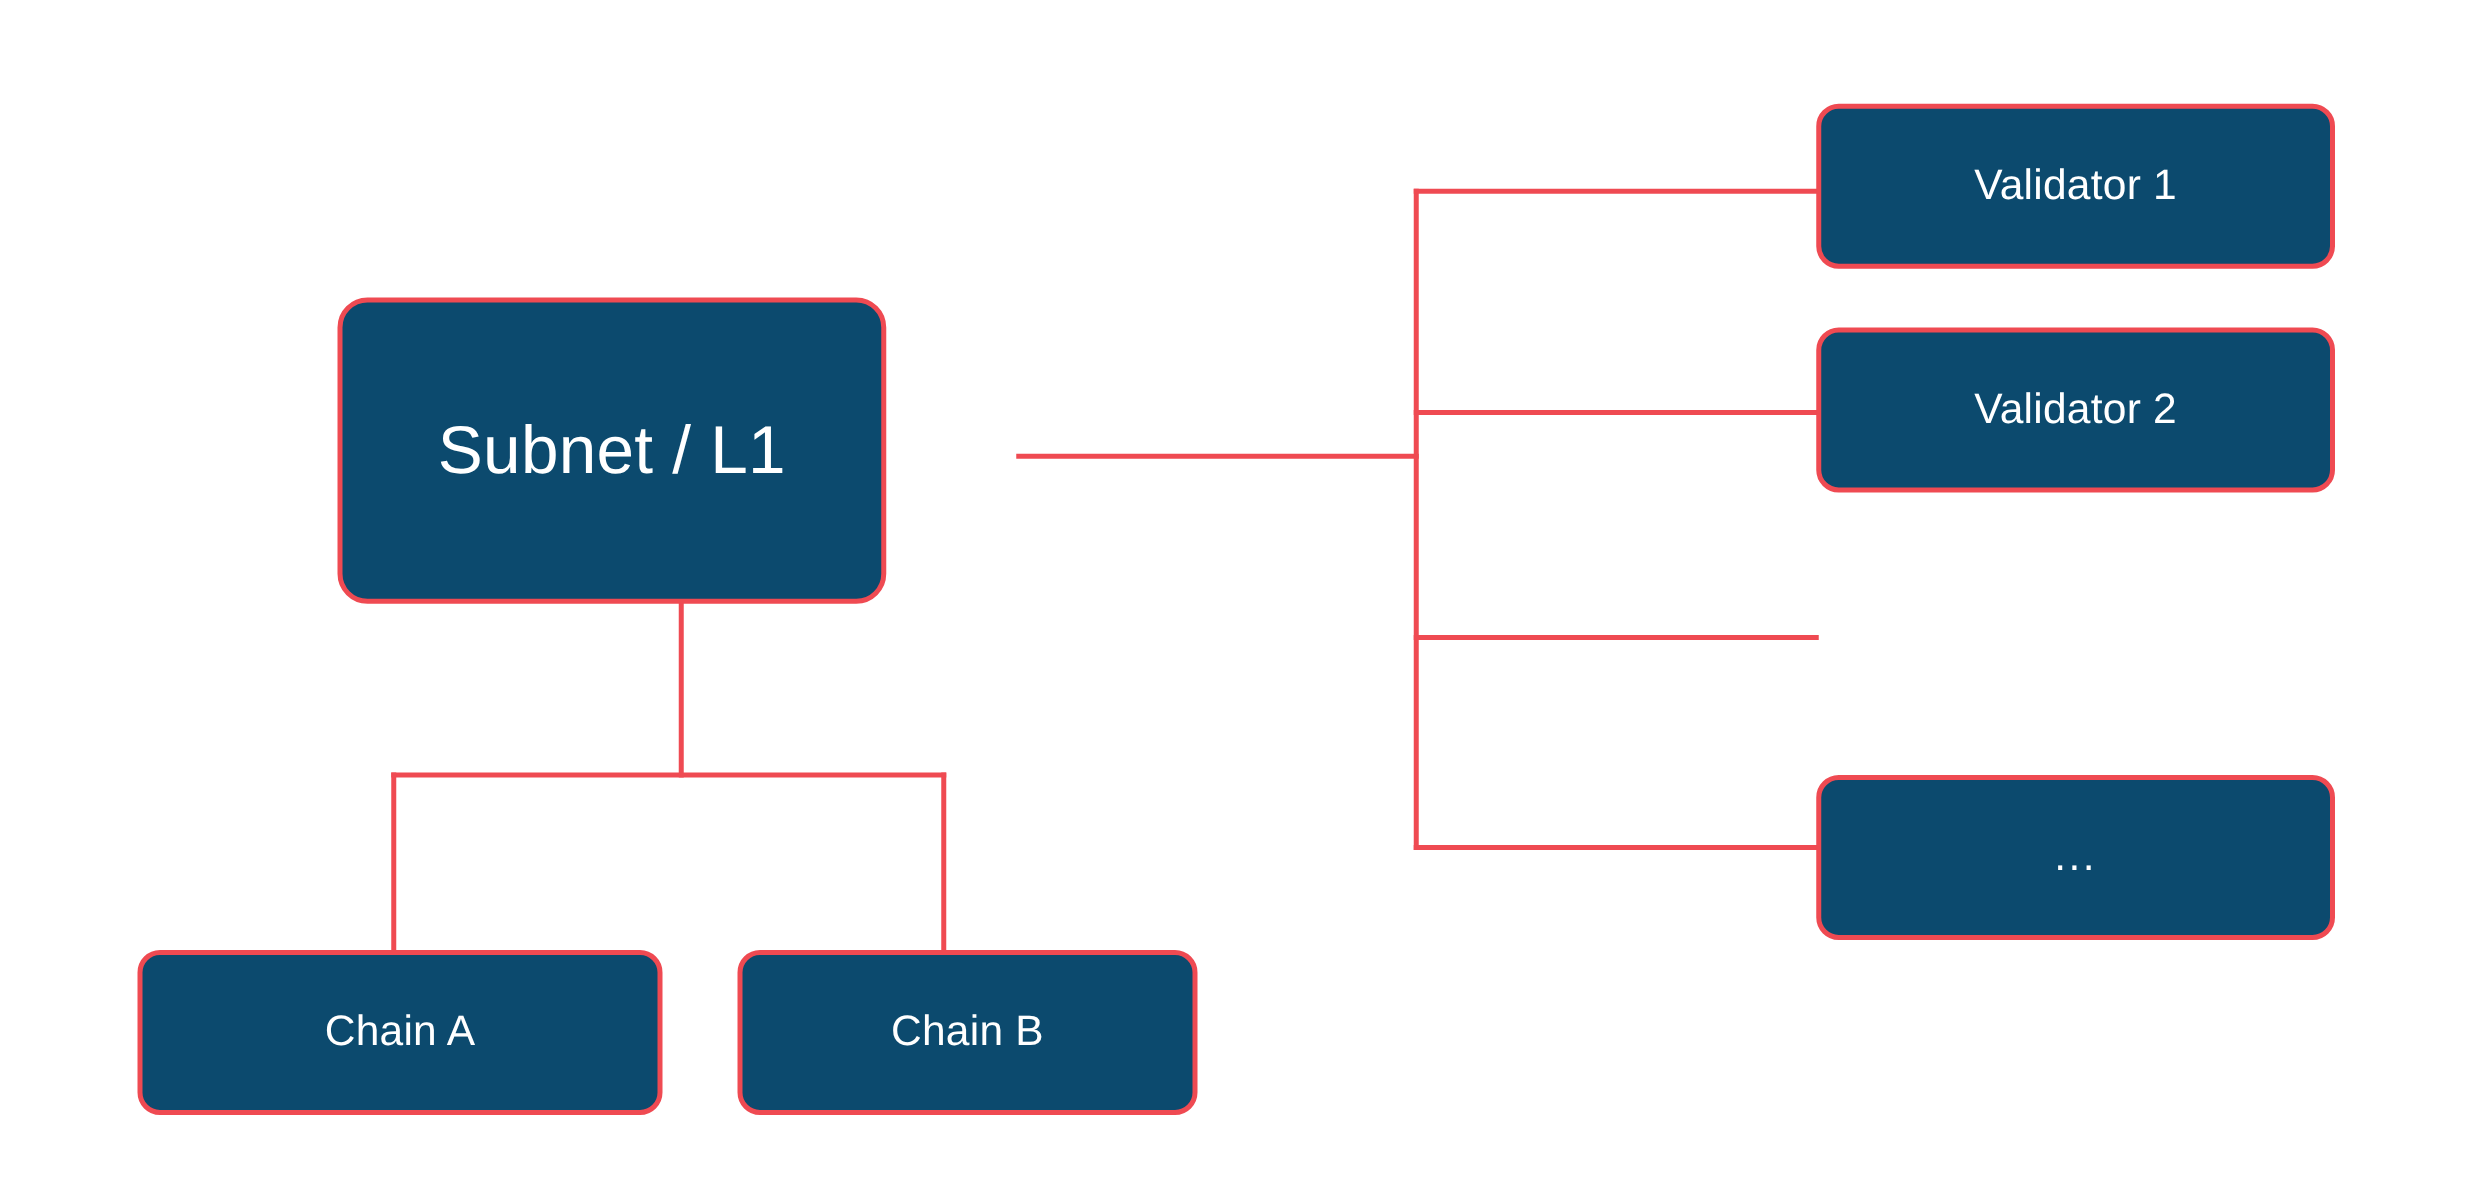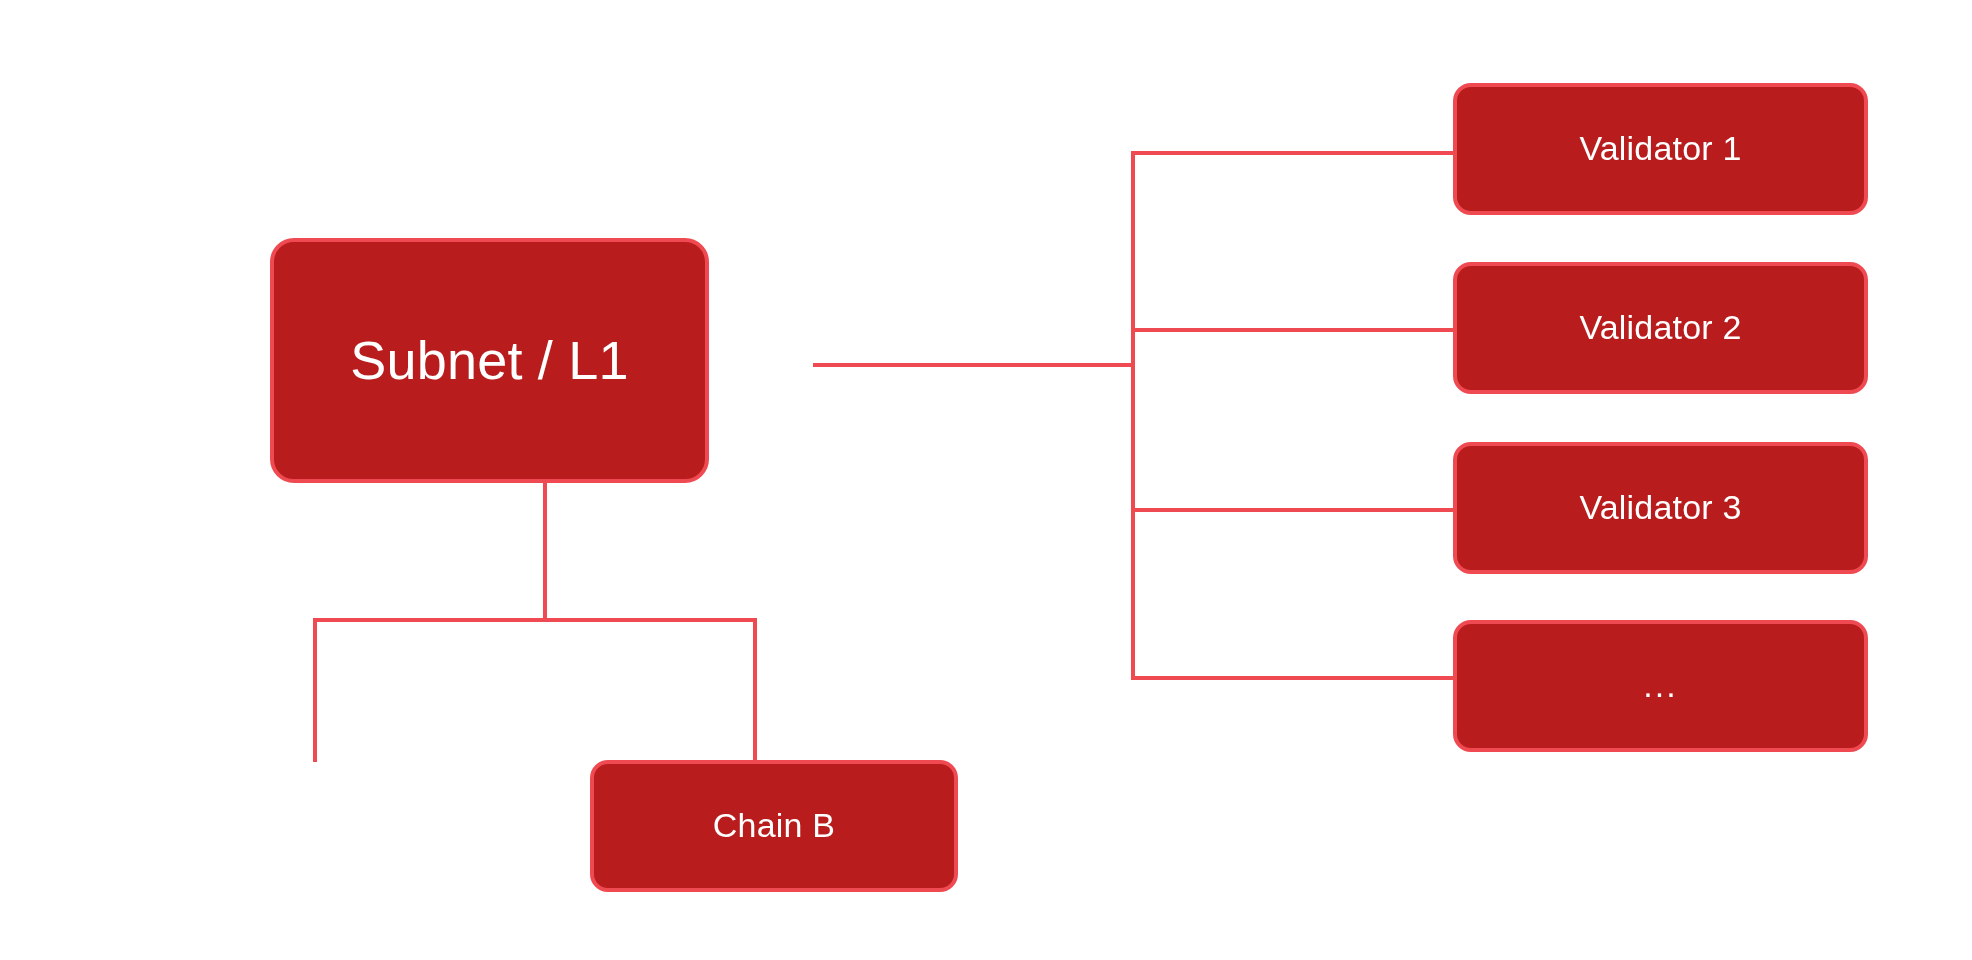--- a/index.html
+++ b/index.html
@@ -21,21 +21,21 @@
   #edge-layer {
     position: absolute;
     top: 0;
     left: 0;
     width: 1972px;
     height: 960px;
   }
   .node {
     position: absolute;
     box-sizing: border-box;
-    background: #b91c1c;
+    background: #0c4a6e;
     border: 4px solid #ef4a52;
     border-radius: 18px;
     display: flex;
     align-items: center;
     justify-content: center;
     color: #ffffff;
     text-align: center;
     z-index: 2;
   }
   .node-label {
@@ -115,34 +115,34 @@
 
     <path d="M 315 620 L 315 760" fill="none" stroke="#ef4a52" stroke-width="4" stroke-linecap="square"></path>
 
     <path d="M 755 620 L 755 760" fill="none" stroke="#ef4a52" stroke-width="4" stroke-linecap="square"></path>
   </svg>
 
   <div class="node" id="node-subnet">
     <span class="node-label">Subnet / L1</span>
   </div>
 
+  <div class="node" id="node-chain-a">
+    <span class="node-label">Chain A</span>
+  </div>
 
   <div class="node" id="node-chain-b">
     <span class="node-label">Chain B</span>
   </div>
 
   <div class="node validator-node" id="node-validator-1">
     <span class="node-label">Validator 1</span>
   </div>
 
   <div class="node validator-node" id="node-validator-2">
     <span class="node-label">Validator 2</span>
   </div>
 
-  <div class="node validator-node" id="node-validator-3">
-    <span class="node-label">Validator 3</span>
-  </div>
 
   <div class="node validator-node" id="node-validator-more">
     <span class="node-label">...</span>
   </div>
 
 </div>
 
 </body></html>

